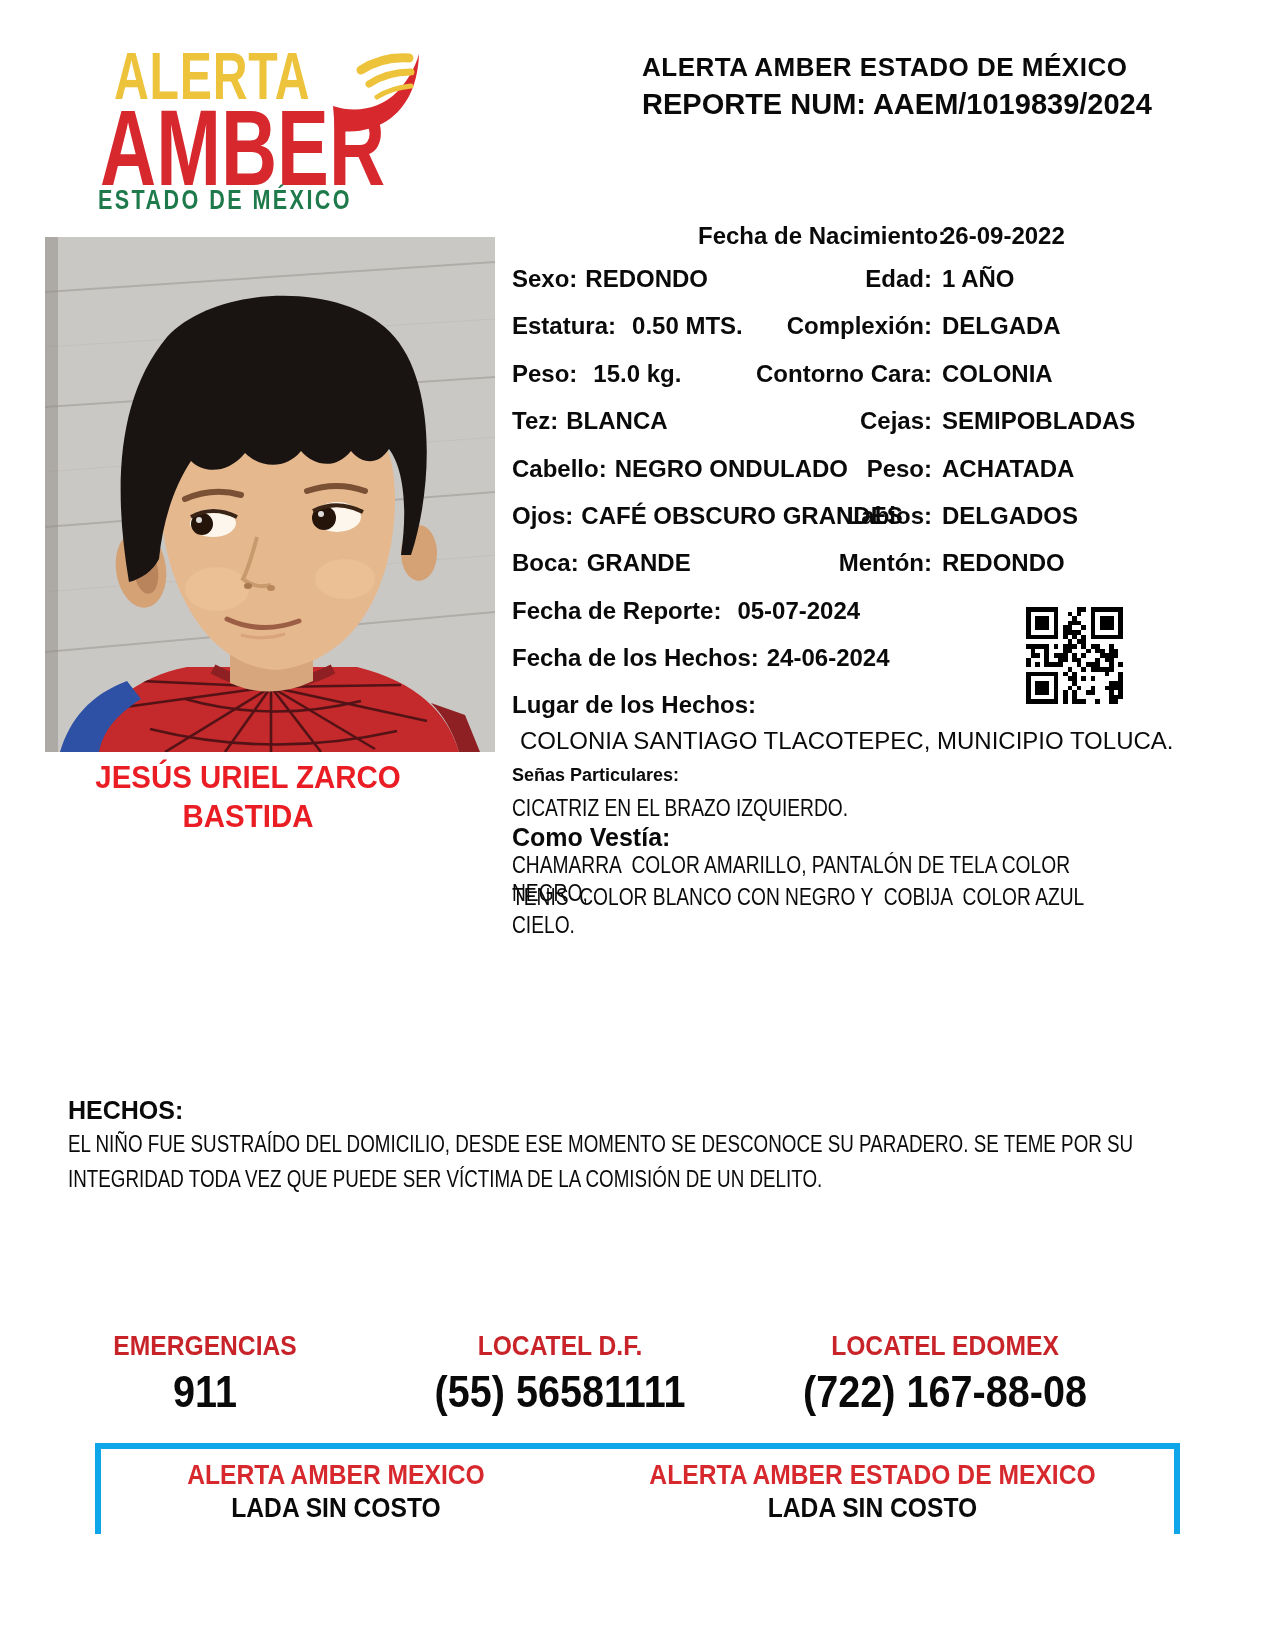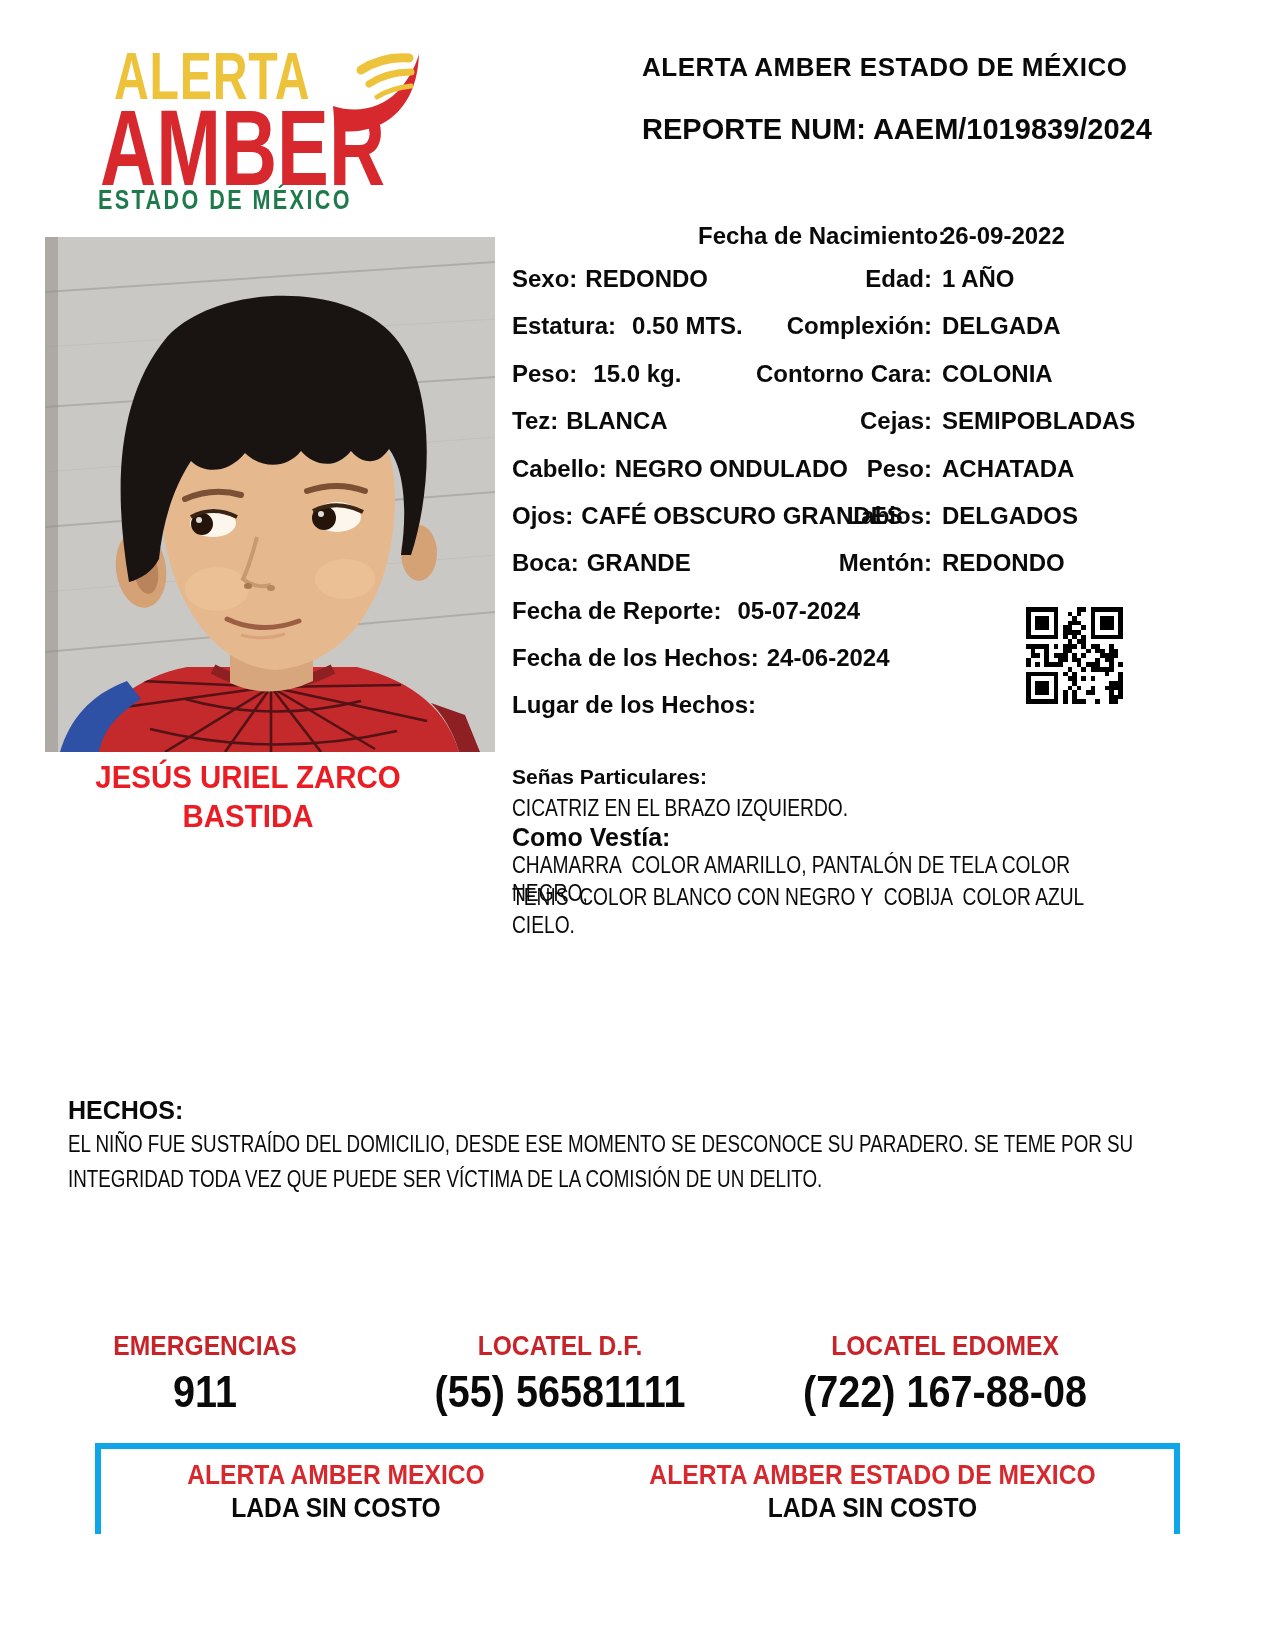--- a/index.html
+++ b/index.html
@@ -20,21 +20,21 @@
   }
   .logo-sub {
     position:absolute; left:10px; top:151px; font-size:27px; font-weight:bold; line-height:1;
     color:#1E7A4B; letter-spacing:3px; transform:scaleX(.8); transform-origin:left top; white-space:nowrap;
   }
   .logo-swoosh { position:absolute; left:243px; top:12px; width:92px; height:92px; }
 
   
   .header-block { position:absolute; left:642px; top:52px; width:560px; }
   .ht1 { font-size:26px; font-weight:bold; letter-spacing:.5px; white-space:nowrap; }
-  .ht2 { font-size:29px; font-weight:bold; margin-top:30px; white-space:nowrap; }
+  .ht2 { font-size:29px; font-weight:bold; margin-top:5px; white-space:nowrap; }
 
   
   .photo { position:absolute; left:45px; top:237px; width:450px; height:515px; overflow:hidden; }
   .photo svg { display:block; }
 
   
   .child-name {
     position:absolute; left:53px; top:758px; width:390px; text-align:center;
     color:#EA1D25; font-size:31px; font-weight:bold; line-height:39px;
     transform:scaleX(.95); transform-origin:center top; white-space:nowrap;
@@ -247,22 +247,23 @@
 
   <div class="row lrow" style="top:597px">
     <span>Fecha de Reporte:</span><span class="lv gap2">05-07-2024</span>
   </div>
 
   <div class="row lrow" style="top:644px">
     <span>Fecha de los Hechos:</span><span class="lv">24-06-2024</span>
   </div>
 
   <div class="row lrow" style="top:691px">Lugar de los Hechos:</div>
-
-  <div class="row lrow" style="top:765px; font-size:21px;">Señas Particulares:</div>
+  <div class="row plain" style="left:520px; top:727px; font-size:24px;">COLONIA SANTIAGO TLACOTEPEC, MUNICIPIO TOLUCA.</div>
+
+  <div class="row lrow" style="top:765px; font-size:18px;">Señas Particulares:</div>
   <div class="row condL" style="left:512px; top:794px;">CICATRIZ EN EL BRAZO IZQUIERDO.</div>
 
   <div class="row lrow" style="top:823px; font-size:25px;">Como Vestía:</div>
   <div class="row condL prewrap" style="left:512px; top:851px;">CHAMARRA  COLOR AMARILLO, PANTALÓN DE TELA COLOR NEGRO,</div>
   <div class="row condL prewrap" style="left:512px; top:883px;">TENIS  COLOR BLANCO CON NEGRO Y  COBIJA  COLOR AZUL  CIELO.</div>
 
   <svg id="qr" class="qr" viewBox="0 0 97 97" shape-rendering="crispEdges">
       <rect width="97" height="97" fill="#fff"></rect>
       <rect x="0" y="0" width="32.33333333333333" height="32.33333333333333" fill="#000"></rect>
       <rect x="4.619047619047619" y="4.619047619047619" width="23.095238095238095" height="23.095238095238095" fill="#fff"></rect>

